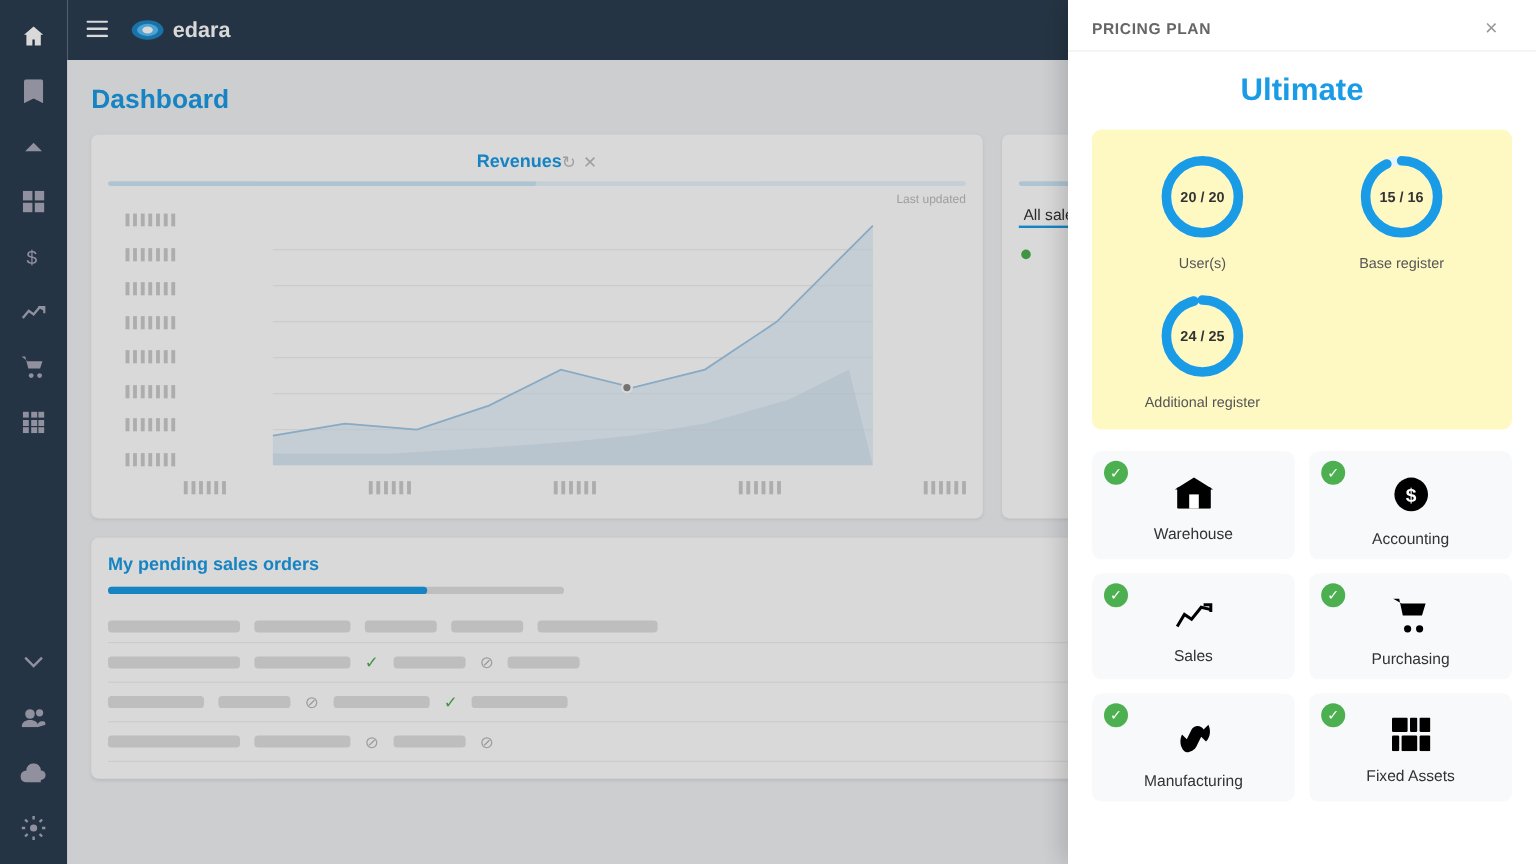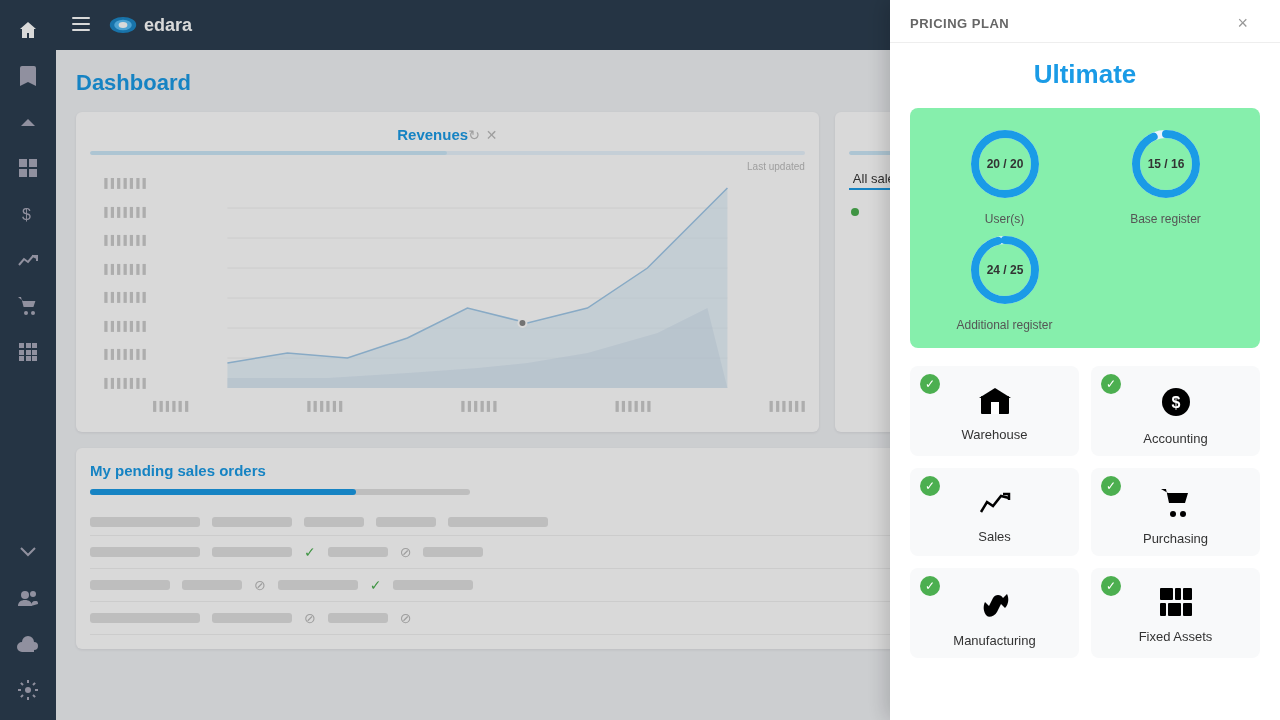--- a/index.html
+++ b/index.html
@@ -310,22 +310,22 @@
       color: #1a9be6;
       font-size: 26px;
       font-weight: 700;
       margin-bottom: 18px;
     }
 
     
     .circles-grid {
       display: grid;
       grid-template-columns: 1fr 1fr;
-      gap: 4px;
-      background: #86efac;
+      gap: 14px;
+      background: #fef9c3;
       border-radius: 8px;
       padding: 16px;
       margin-bottom: 18px;
     }
     .circle-item {
       display: flex;
       flex-direction: column;
       align-items: center;
       gap: 8px;
     }

